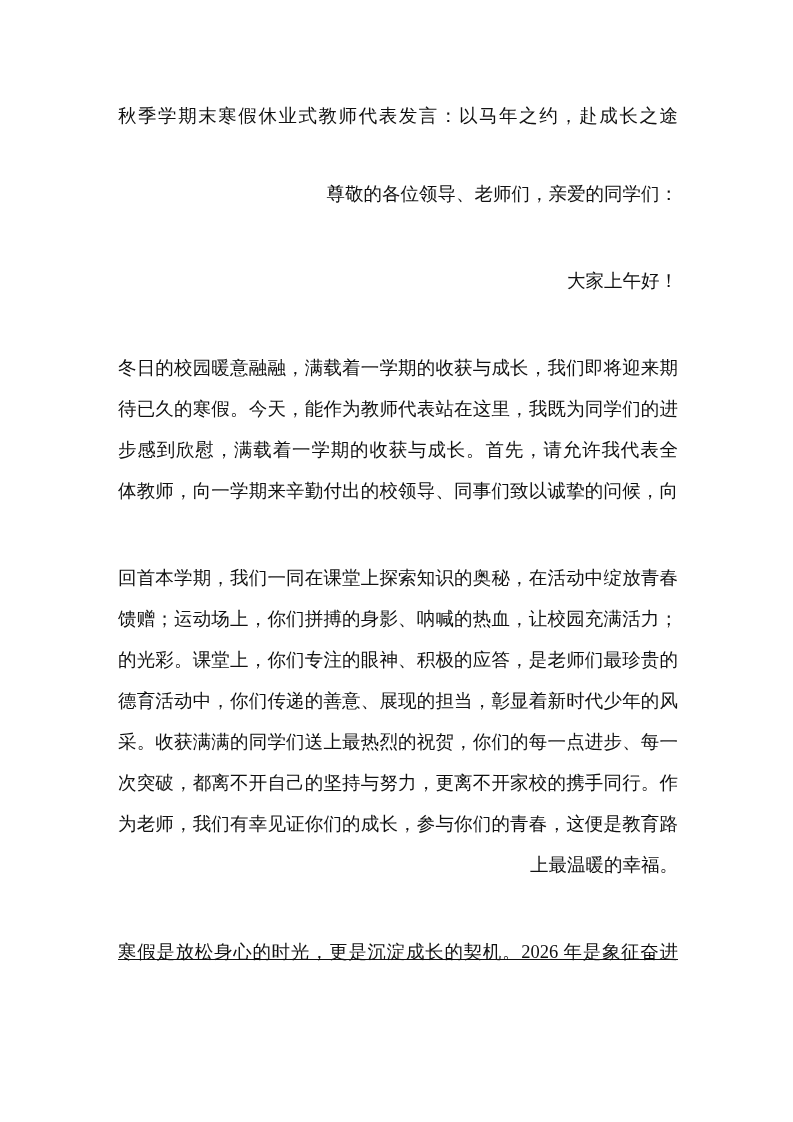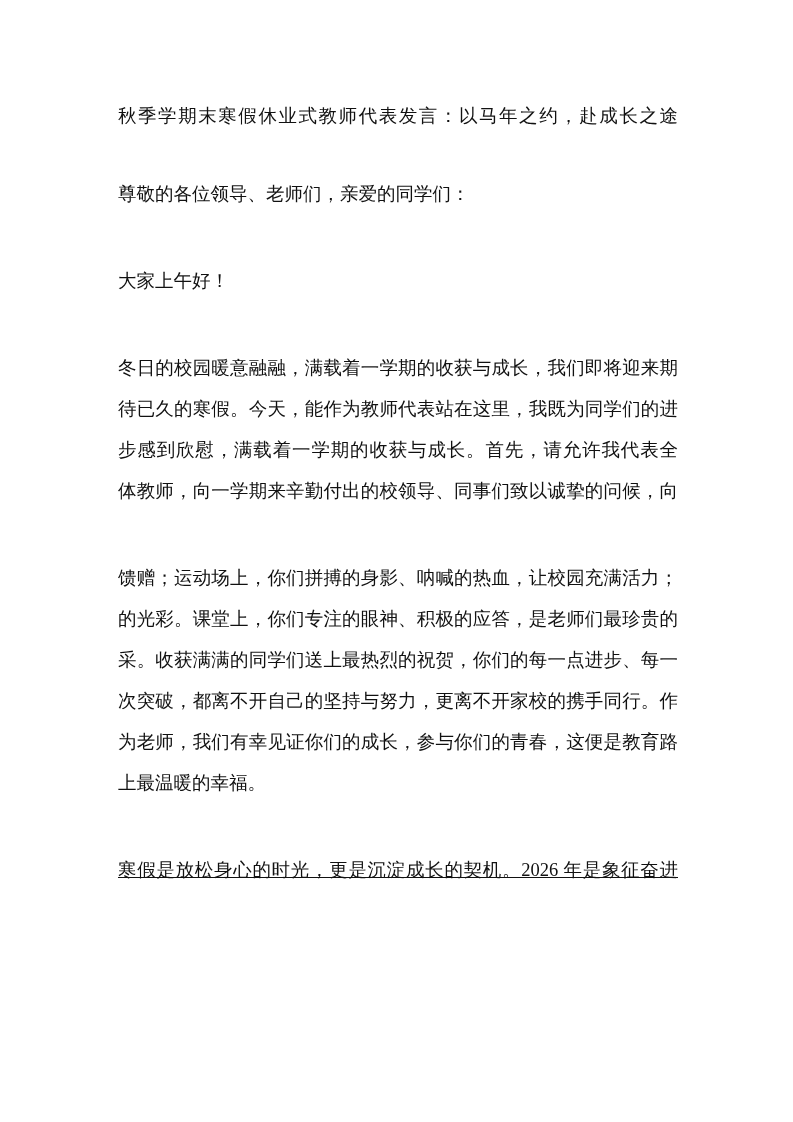--- a/index.html
+++ b/index.html
@@ -18,21 +18,21 @@
     font-family: "Liberation Serif", "DejaVu Serif", serif;
     font-size: 18.5px;
     color: #111111;
   }
   .doc-body {
     width: 560px;
   }
   .line {
     height: 41px;
     line-height: 41px;
-    text-align: left;
+    text-align: right;
     white-space: nowrap;
     overflow: visible;
   }
   .line.j {
     white-space: normal;
     text-align: justify;
     text-align-last: justify;
     text-justify: inter-character;
   }
   .title-line {
@@ -59,22 +59,24 @@
         <div class="para">
           <div class="line">大家上午好！</div>
         </div>
         <div class="para">
           <div class="line j">冬日的校园暖意融融，满载着一学期的收获与成长，我们即将迎来期</div>
           <div class="line j">待已久的寒假。今天，能作为教师代表站在这里，我既为同学们的进</div>
           <div class="line j">步感到欣慰，满载着一学期的收获与成长。首先，请允许我代表全</div>
           <div class="line j">体教师，向一学期来辛勤付出的校领导、同事们致以诚挚的问候，向</div>
         </div>
         <div class="para">
+          <div class="line j">回首本学期，我们一同在课堂上探索知识的奥秘，在活动中绽放青春</div>
           <div class="line j">馈赠；运动场上，你们拼搏的身影、呐喊的热血，让校园充满活力；</div>
           <div class="line j">的光彩。课堂上，你们专注的眼神、积极的应答，是老师们最珍贵的</div>
+          <div class="line j">德育活动中，你们传递的善意、展现的担当，彰显着新时代少年的风</div>
           <div class="line j">采。收获满满的同学们送上最热烈的祝贺，你们的每一点进步、每一</div>
           <div class="line j">次突破，都离不开自己的坚持与努力，更离不开家校的携手同行。作</div>
           <div class="line j">为老师，我们有幸见证你们的成长，参与你们的青春，这便是教育路</div>
           <div class="line">上最温暖的幸福。</div>
         </div>
         <div class="para">
           <div class="line j">寒假是放松身心的时光，更是沉淀成长的契机。2026 年是象征奋进</div>
         </div>
       </div>
   </div>

